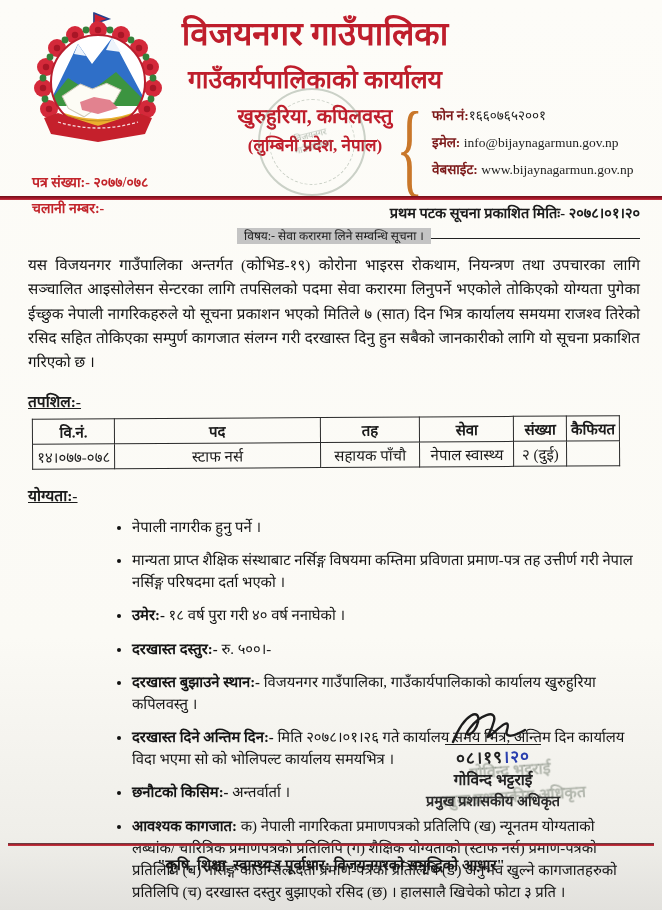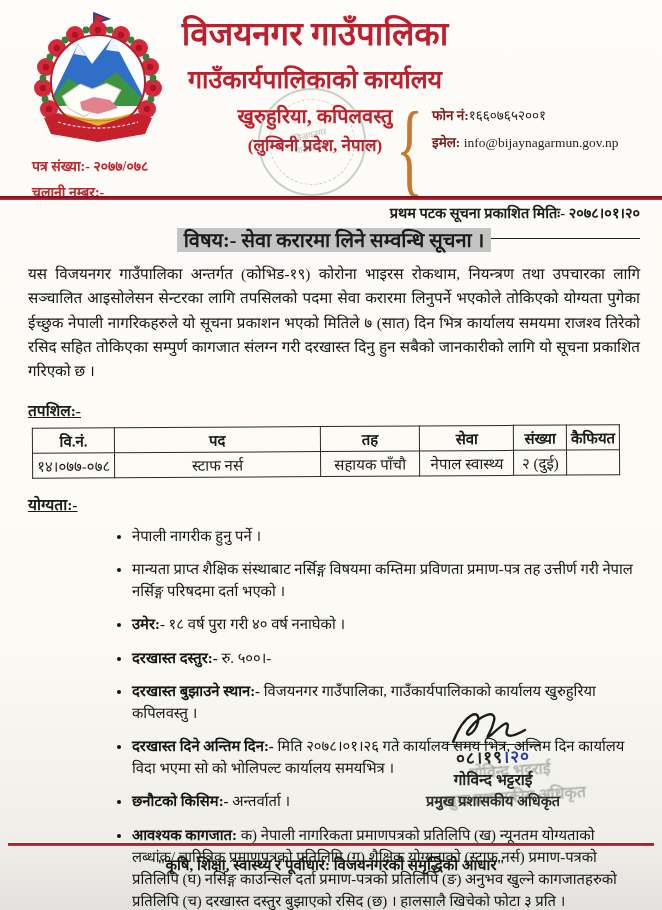--- a/index.html
+++ b/index.html
@@ -22,30 +22,30 @@
   .hdr-stamp .inner{width:84px;height:84px;border-radius:50%;border:1.5px dashed rgba(110,130,110,.35);
     display:flex;align-items:center;justify-content:center;}
   .hdr-stamp .wm{font-size:9px;color:rgba(95,115,95,.5);transform:rotate(-14deg);filter:blur(.4px);
     text-align:center;line-height:1.3;width:70px;}
   .brace{position:absolute;left:396px;top:96px;font-size:104px;color:#c9772a;font-weight:400;
     transform:scaleX(.55);transform-origin:left center;line-height:1;font-family:"Liberation Serif",serif;}
   .contact{position:absolute;left:432px;top:106px;width:225px;font-size:13.5px;}
   .contact .row{margin-bottom:9px;white-space:nowrap;}
   .contact .lbl{color:#7d1b1b;font-weight:bold;}
   .contact .val{color:#1d1d1d;font-family:"Liberation Serif",serif;}
-  .meta{position:absolute;left:32px;top:156px;font-size:14px;color:#c2252b;font-weight:bold;}
+  .meta{position:absolute;left:32px;top:172px;font-size:14px;color:#c2252b;font-weight:bold;}
   .meta .m2{margin-top:7px;}
   .rule1{position:absolute;top:196px;left:0;width:662px;height:4px;
     background:linear-gradient(180deg,#6e1019,#a8172a 60%,#c43a46);}
   
   .main{position:absolute;top:202px;left:28px;width:612px;}
   .published{text-align:right;font-size:14.5px;font-weight:bold;}
   .published span{border-bottom:1.2px solid #222;padding-bottom:17px;}
   .subject{text-align:center;margin-top:4px;}
-  .subject span{background:#c4c4c4;font-weight:bold;font-size:20px;padding:1px 7px;}
+  .subject span{background:#c4c4c4;font-weight:normal;font-size:12px;padding:1px 7px;}
   .body-par{margin-top:9px;font-size:15.2px;line-height:1.6;text-align:justify;color:#151515;}
   .sec-head{font-weight:bold;font-size:15.5px;text-decoration:underline;margin-top:12px;}
   table.pos{border-collapse:collapse;margin:5px 0 0 4px;width:588px;transform:rotate(-.35deg);}
   table.pos th,table.pos td{border:1.6px solid #2b2b2b;text-align:center;font-size:15px;padding:2px 3px;}
   table.pos th{font-weight:bold;}
   table.pos .c0{width:14%}.pos .c1{width:35%}.pos .c2{width:17%}.pos .c3{width:16%}.pos .c4{width:9%}.pos .c5{width:9%}
   .qual-head{font-weight:bold;font-size:15.5px;text-decoration:underline;margin-top:16px;}
   ul.quals{margin:10px 0 0 0;padding-left:104px;}
   ul.quals li{font-size:14.8px;line-height:1.5;margin-bottom:11px;color:#141414;max-width:532px;}
   ul.quals li::marker{color:#111;font-size:13px;}
@@ -167,20 +167,23 @@
         </div>
     </div>
 
     <div class="brace">{</div>
     <div class="contact">
       <div class="row">
         <span class="lbl">फोन नं:</span><span class="val">१६६०७६५२००१</span>
       </div>
       <div class="row">
         <span class="lbl">इमेल:</span> <span class="val">info@bijaynagarmun.gov.np</span>
+      </div>
+      <div class="row">
+        <span class="lbl">वेबसाईट:</span> <span class="val">www.bijaynagarmun.gov.np</span>
       </div>
     </div>
 
     <div class="meta">
       <div class="m1">
         <span>पत्र संख्या:-</span> <span>२०७७/०७८</span>
       </div>
       <div class="m2">चलानी नम्बर:-</div>
     </div>
   </div>

